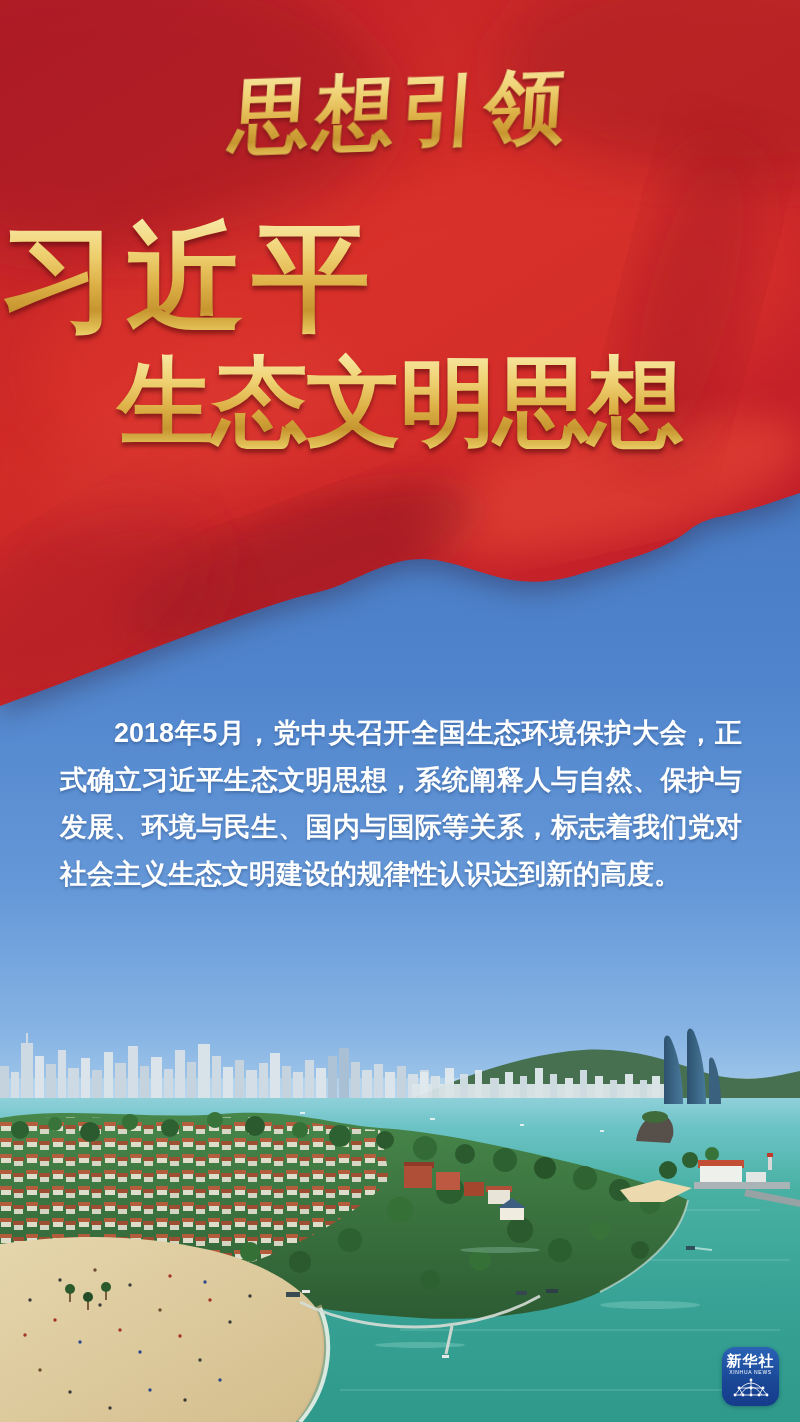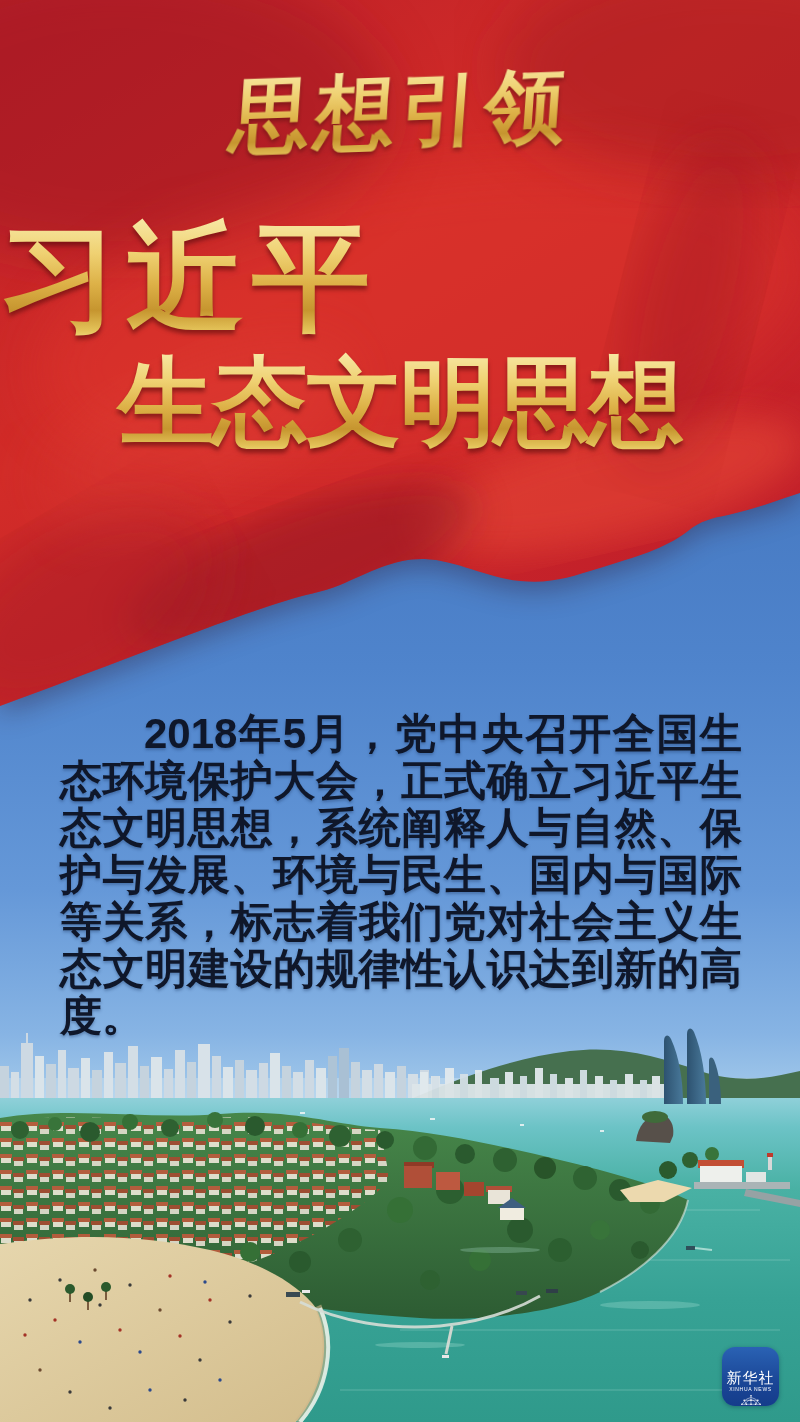--- a/index.html
+++ b/index.html
@@ -28,35 +28,35 @@
     font-size:118px;line-height:1.05;font-weight:900;letter-spacing:8px;
     filter:drop-shadow(0 4px 2px rgba(80,10,10,.55));
   }
   .title-2{
     position:absolute;top:350px;left:0;width:800px;text-align:center;
     font-size:96px;line-height:1.08;font-weight:900;letter-spacing:-2px;
     filter:drop-shadow(0 4px 2px rgba(80,10,10,.55));
   }
   .body-text{
     position:absolute;top:710px;left:60px;width:682px;margin:0;
-    font-size:42px;line-height:47px;font-weight:700;
-    color:#0f172a;text-indent:2em;
+    font-size:27px;line-height:47px;font-weight:700;
+    color:#ffffff;text-indent:2em;
     text-align:justify;text-justify:inter-ideograph;text-justify:inter-character;
     text-shadow:0 2px 3px rgba(20,45,90,.35);
   }
 
   
   .xinhua-logo{
     position:absolute;left:722px;top:1347px;width:57px;height:59px;
     border-radius:13px;
     background:linear-gradient(180deg,#2a62b4 0%,#1a4696 60%,#153c8b 100%);
     box-shadow:0 1px 4px rgba(0,25,60,.35);
     display:flex;flex-direction:column;align-items:center;
   }
-  .logo-cn{font-size:15px;font-weight:400;color:#fff;letter-spacing:1px;margin-top:23px;line-height:1;}
+  .logo-cn{font-size:15px;font-weight:700;color:#fff;letter-spacing:1px;margin-top:6px;line-height:1;}
   .logo-en{font-size:5px;color:#fff;letter-spacing:.7px;margin-top:2px;line-height:1;white-space:nowrap;}
   .logo-globe{margin-top:2px;}
 </style>
 </head>
 <body>
 
 <div class="poster">
 
   <svg class="layer" width="800" height="1422" viewBox="0 0 800 1422">
     <defs>

